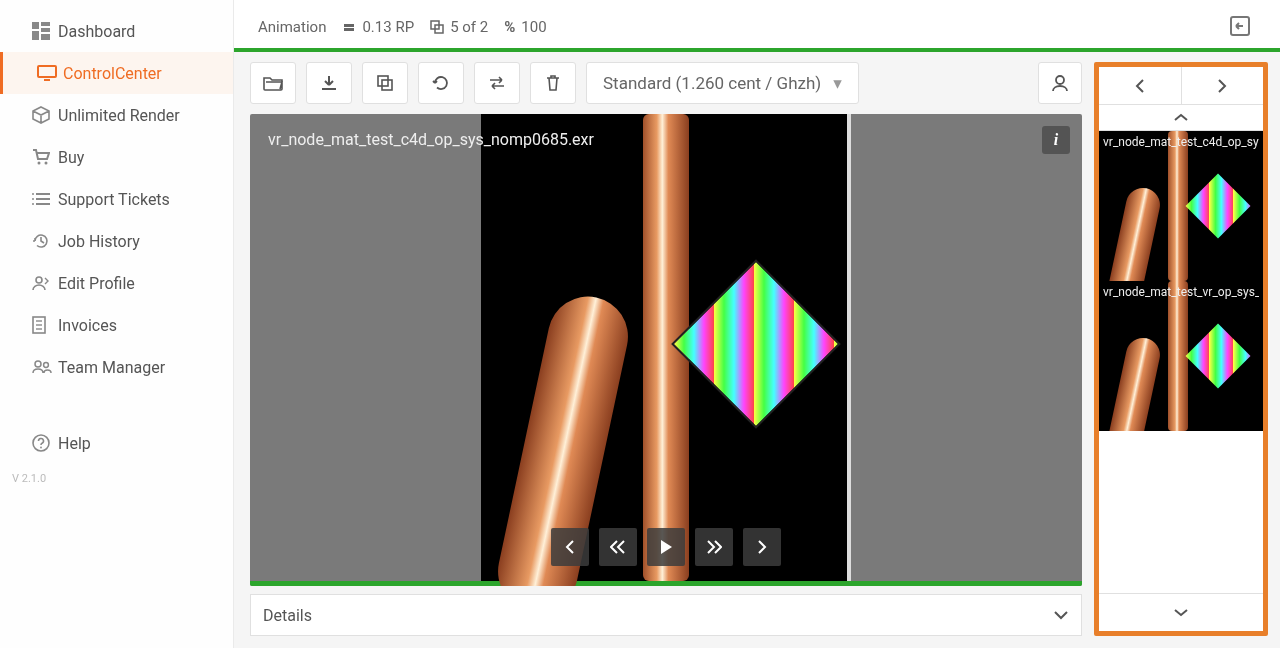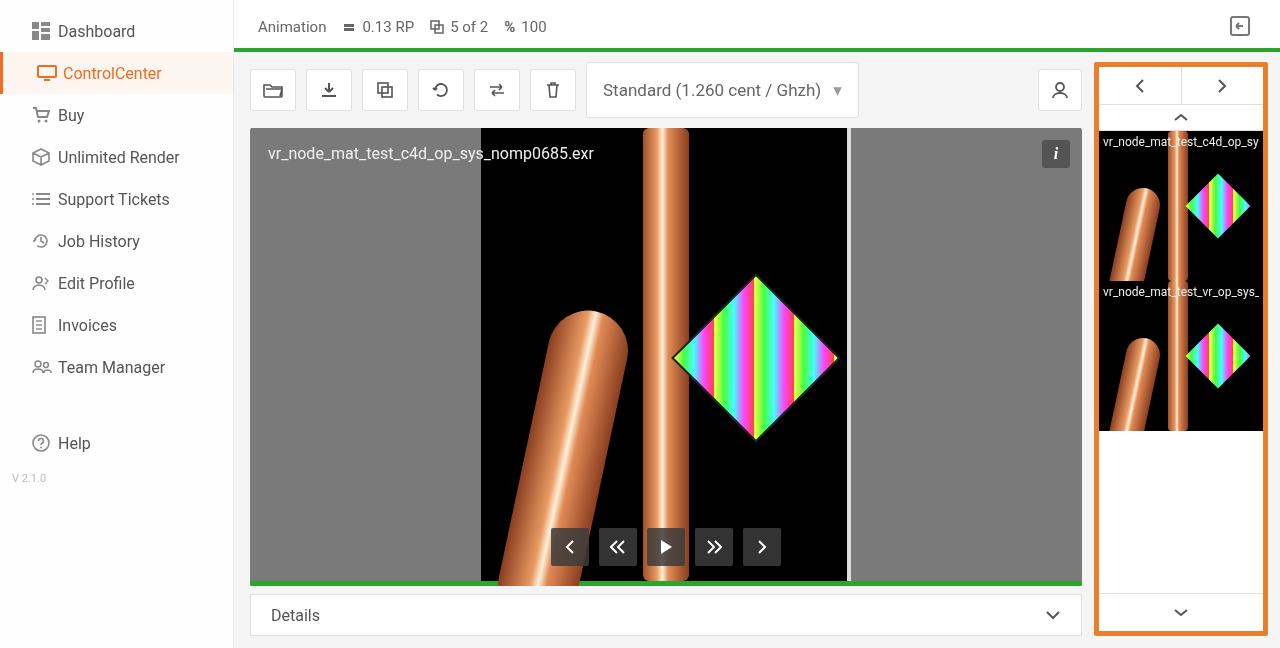--- a/index.html
+++ b/index.html
@@ -23,39 +23,39 @@
   .titlebar h1 { font-size: 18px; font-weight: 700; color: #333; }
   .subinfo { display: flex; gap: 16px; align-items: center; margin-top: 8px; color: #666; font-size: 15px; }
   .subinfo .sv { display: inline-flex; align-items: center; gap: 6px; }
   .exit-btn { width: 32px; height: 32px; display:flex; align-items:center; justify-content:center; color:#777; cursor:pointer; }
   .greenbar { height: 4px; background: #2ca52c; margin: 0 0 10px 0; }
 
   .workrow { display: flex; flex: 1; min-height: 0; padding: 0 12px 12px 16px; gap: 12px; }
   .leftcol { flex: 1; display: flex; flex-direction: column; min-width: 0; }
   .toolbar { display: flex; gap: 10px; align-items: center; margin-bottom: 10px; }
   .tbtn { width: 46px; height: 42px; background: #fff; border: 1px solid #e0e0e0; border-radius: 3px; display:flex; align-items:center; justify-content:center; color:#555; cursor:pointer; }
-  .select { flex: 0 0 auto; height:56px; background:#fff; border:1px solid #e0e0e0; border-radius:3px; display:flex; align-items:center; padding: 0 16px; color:#666; font-size:17px; gap:12px; cursor:pointer; min-width:270px; }
+  .select { flex: 0 0 auto; height:42px; background:#fff; border:1px solid #e0e0e0; border-radius:3px; display:flex; align-items:center; padding: 0 16px; color:#666; font-size:17px; gap:12px; cursor:pointer; min-width:270px; }
   .toolbar .grow { flex:1; }
   .roundbtn { width:44px; height:42px; background:#fff; border:1px solid #e0e0e0; border-radius:3px; display:flex; align-items:center; justify-content:center; color:#555; cursor:pointer; }
 
   .viewer { flex:1; background:#7a7a7a; position:relative; border-radius:2px; overflow:hidden; display:flex; flex-direction:column; }
   .viewer-greenbar { height:5px; background:#2ca52c; align-self:stretch; margin-top:auto; }
   .render { position:absolute; left:50%; top:0; transform:translateX(-50%); width:370px; height:calc(100% - 5px); background:#000; }
   .filename-overlay { position:absolute; top:16px; left:18px; color:#eee; font-size:16px; }
   .info-btn { position:absolute; top:12px; right:12px; width:28px; height:28px; background:rgba(80,80,80,.9); border-radius:3px; display:flex; align-items:center; justify-content:center; color:#fff; font-family: serif; font-style: italic; font-weight: bold; cursor:pointer; }
   .playbar { position:absolute; bottom:20px; left:50%; transform:translateX(-50%); display:flex; gap:10px; }
   .pbtn { width:38px; height:38px; background:rgba(60,60,60,.85); display:flex; align-items:center; justify-content:center; color:#fff; cursor:pointer; border-radius:2px; }
 
   
   .cyl { position:absolute; left:50%; top:0; transform:translateX(-50%); width:46px; height:100%; background:linear-gradient(90deg,#a0502a 0%,#e89a62 30%,#fff0d8 42%,#e08a55 55%,#8a3e1f 100%); border-radius:6px; }
   .cyl2 { position:absolute; left:42px; top:180px; width:80px; height:320px; background:linear-gradient(90deg,#8a3e1f,#e89a62 40%,#fff0d8 50%,#e08a55 60%,#8a3e1f); border-radius:40px; transform:rotate(12deg);}
   .cube { position:absolute; left:215px; top:170px; width:120px; height:120px; transform:rotate(45deg); background: repeating-linear-gradient(45deg,#ff4,#4f4 10px,#4ff 20px,#f4f 30px,#f44 40px); border:2px solid #222;}
   .vline { position:absolute; right:0; top:0; width:4px; height:100%; background:#ddd;}
 
-  .details { height:42px; background:#fff; border:1px solid #e0e0e0; display:flex; align-items:center; justify-content:space-between; padding:0 20px; margin-top:8px; color:#555; font-size:16px; cursor:pointer; }
+  .details { height:42px; background:#fff; border:1px solid #e0e0e0; display:flex; align-items:center; justify-content:space-between; padding:0 12px; margin-top:8px; color:#555; font-size:16px; cursor:pointer; }
 
   
   .thumbcol { width:174px; border:5px solid #e87f2a; border-radius:2px; background:#fff; display:flex; flex-direction:column; position:relative; }
   .thumb-nav { display:flex; height:38px; }
   .thumb-nav .half { flex:1; display:flex; align-items:center; justify-content:center; border-bottom:1px solid #e0e0e0; cursor:pointer; color:#555; }
   .thumb-nav .half + .half { border-left:1px solid #e0e0e0; }
   .updown { height:26px; display:flex; align-items:center; justify-content:center; border-bottom:1px solid #e0e0e0; color:#555; cursor:pointer; }
   .thumbs { flex:1; overflow:hidden; display:flex; flex-direction:column; }
   .thumb { position:relative; height:150px; background:#000; overflow:hidden; }
   .thumb .tname { position:absolute; top:4px; left:4px; right:4px; color:#eee; font-size:12px; white-space:nowrap; overflow:hidden; text-overflow:clip; }
@@ -88,35 +88,35 @@
       <span class="ic">
           <svg width="20" height="16" viewBox="0 0 20 16">
             <rect x="1" y="1" width="18" height="11" rx="1" fill="none" stroke="currentColor" stroke-width="2"></rect>
             <line x1="7" y1="15" x2="13" y2="15" stroke="currentColor" stroke-width="2"></line>
           </svg>
         </span>
       <span class="lbl">ControlCenter</span>
     </div>
     <div class="nav-item">
       <span class="ic">
+          <svg width="18" height="18" viewBox="0 0 18 18">
+            <path d="M9 1l8 4v8l-8 4-8-4V5z M1 5l8 4 8-4 M9 9v8" fill="none" stroke="currentColor" stroke-width="1.6"></path>
+          </svg>
+        </span>
+      <span class="lbl">Unlimited Render</span>
+    </div>
+    <div class="nav-item">
+      <span class="ic">
           <svg width="18" height="16" viewBox="0 0 18 16">
             <path d="M1 1h3l2 9h9l2-6H5" fill="none" stroke="currentColor" stroke-width="2"></path>
             <circle cx="7" cy="14" r="1.5" fill="currentColor"></circle>
             <circle cx="14" cy="14" r="1.5" fill="currentColor"></circle>
           </svg>
         </span>
       <span class="lbl">Buy</span>
-    </div>
-    <div class="nav-item">
-      <span class="ic">
-          <svg width="18" height="18" viewBox="0 0 18 18">
-            <path d="M9 1l8 4v8l-8 4-8-4V5z M1 5l8 4 8-4 M9 9v8" fill="none" stroke="currentColor" stroke-width="1.6"></path>
-          </svg>
-        </span>
-      <span class="lbl">Unlimited Render</span>
     </div>
     <div class="nav-item">
       <span class="ic">
           <svg width="18" height="14" viewBox="0 0 18 14">
             <line x1="4" y1="2" x2="18" y2="2" stroke="currentColor" stroke-width="2"></line>
             <line x1="4" y1="7" x2="18" y2="7" stroke="currentColor" stroke-width="2"></line>
             <line x1="4" y1="12" x2="18" y2="12" stroke="currentColor" stroke-width="2"></line>
             <circle cx="1" cy="2" r="1" fill="currentColor"></circle>
             <circle cx="1" cy="7" r="1" fill="currentColor"></circle>
             <circle cx="1" cy="12" r="1" fill="currentColor"></circle>

